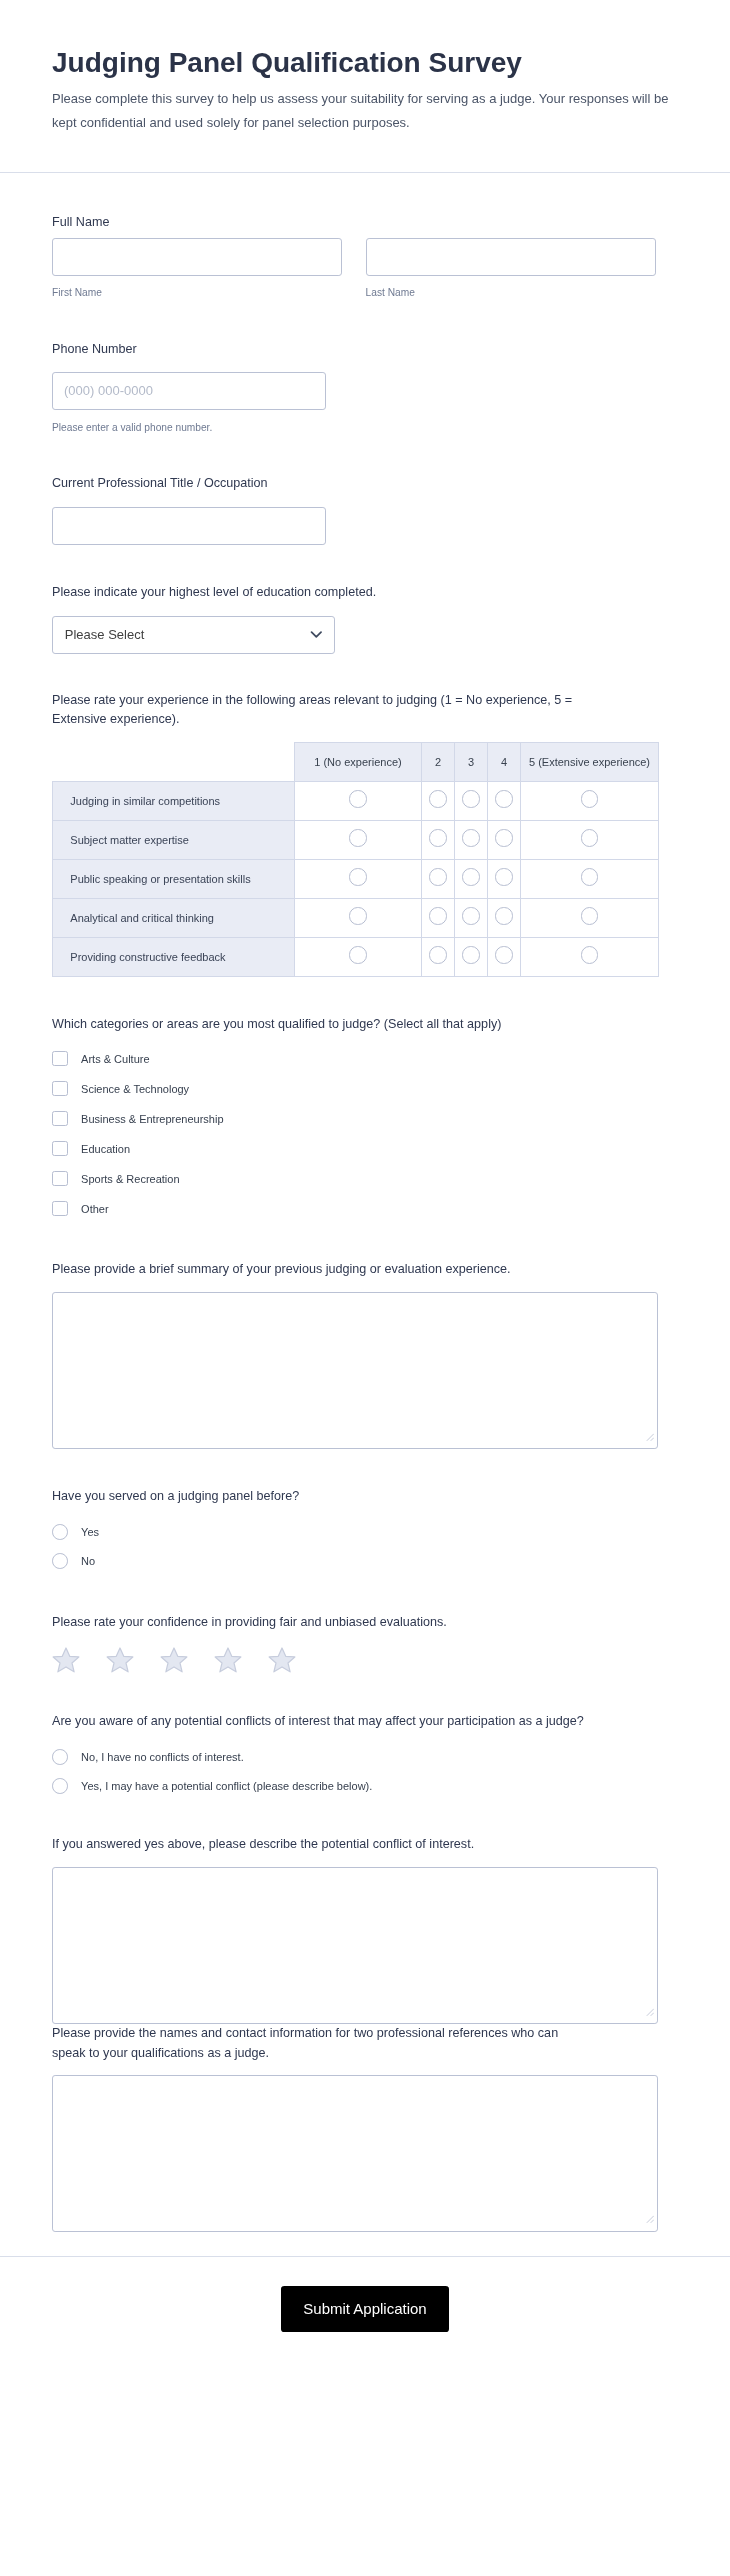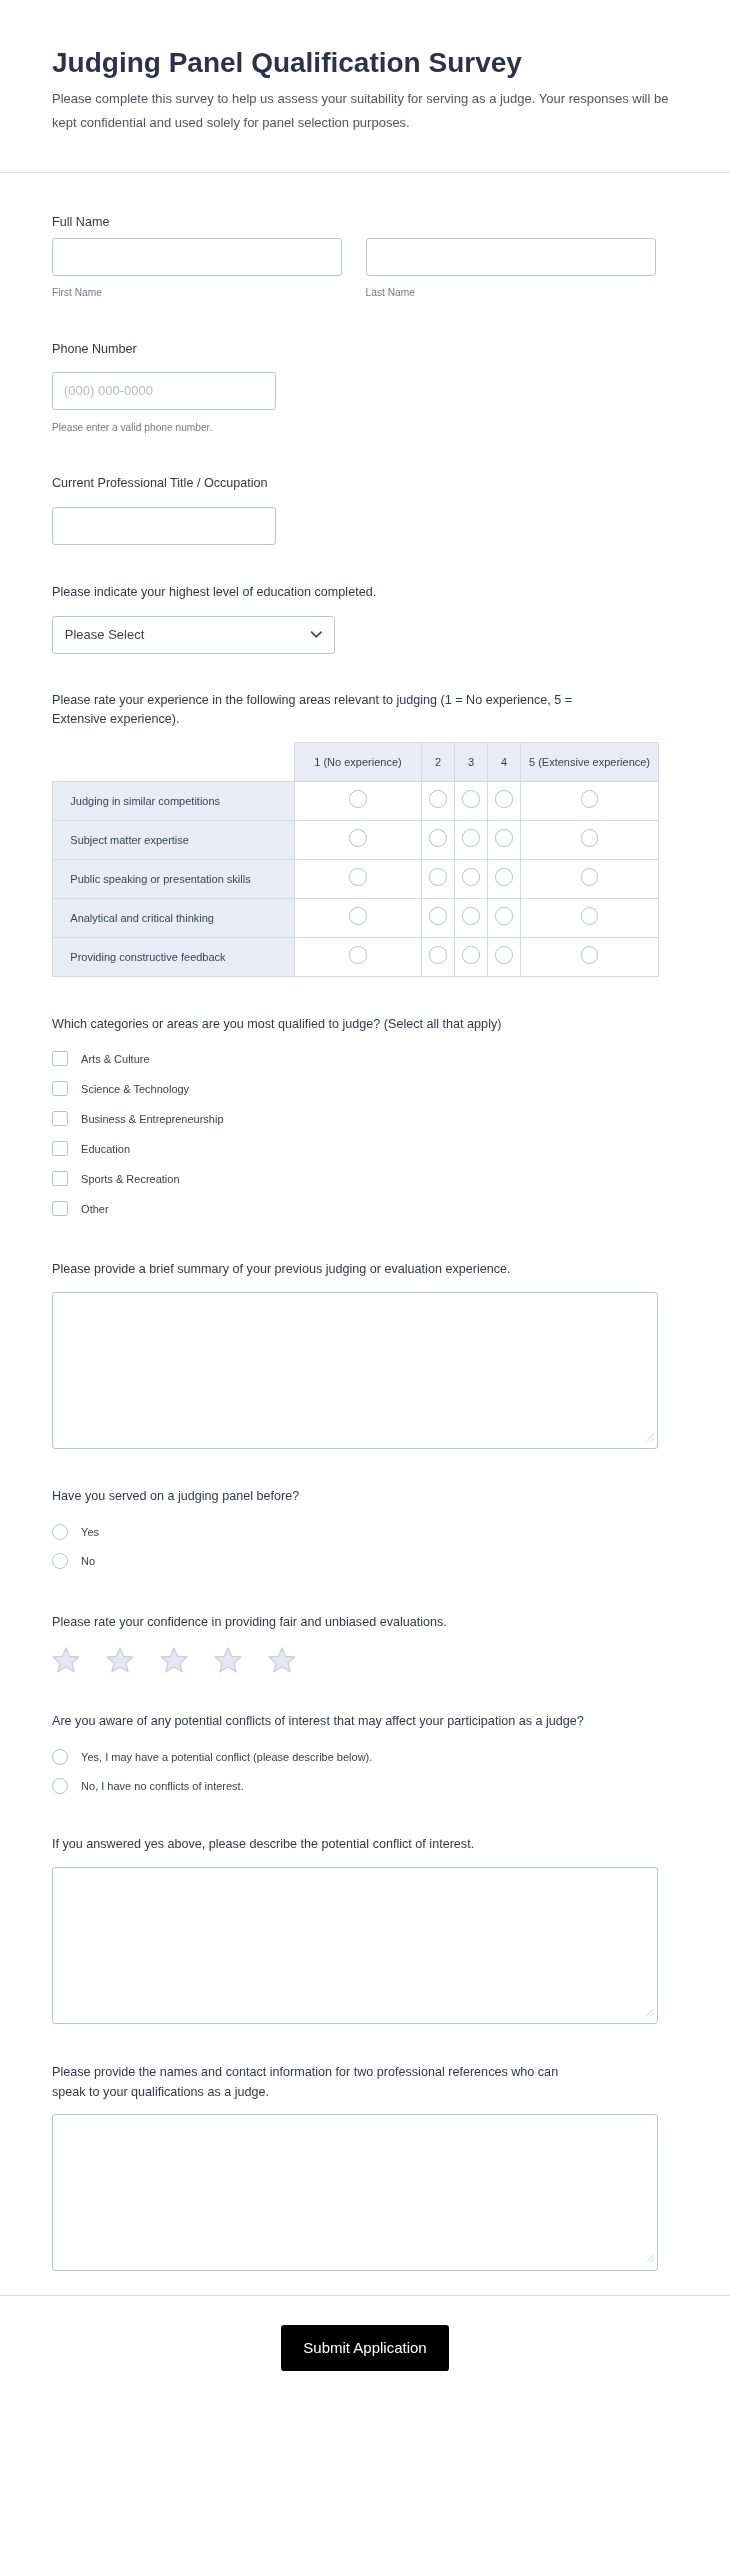--- a/index.html
+++ b/index.html
@@ -13,21 +13,21 @@
   .form-desc { margin-top:7.9px; font-size:13px; line-height:24px; color:#4b5568; max-width:628px; }
   .divider { width:730px; height:0; border-top:0.8px solid #d9deea; }
   .divider.top { margin-top:37px; }
   .divider.bottom { margin-top:24px; }
 
   
   .q-label { font-size:12.6px; line-height:19.6px; font-weight:500; color:#2f3850; }
   .sub-label { font-size:10.2px; line-height:13.4px; color:#6f7a92; margin-top:9.4px; }
 
   .text-input {
-    display:block; height:38px; width:224px; border:0.8px solid #bac1d4; border-radius:3.1px;
+    display:block; height:38px; width:274px; border:0.8px solid #bac1d4; border-radius:3.1px;
     background:#fff; font-family:inherit; font-size:12.6px; color:#313a4f; padding:0 11px; outline:none;
   }
   .text-input::placeholder { color:#b3bac9; font-size:13px; }
 
   .name-grid { display:flex; gap:23.6px; margin-top:6px; }
   .name-col .text-input { width:290px; }
 
   
   .select {
     margin-top:12.6px; width:283px; height:38px; border:0.8px solid #bac1d4; border-radius:3.1px;
@@ -273,42 +273,42 @@
             <polygon points="18,2.5 22.8,13.2 34.5,14.1 25.7,21.8 28.4,33.2 18,27 7.6,33.2 10.3,21.8 1.5,14.1 13.2,13.2" fill="#e3e7f1" stroke="#c7cddd" stroke-width="1.6" stroke-linejoin="round"></polygon>
           </svg>
       </div>
     </section>
 
     <section class="q" style="margin-top:38px">
       <div class="q-label w745">Are you aware of any potential conflicts of interest that may affect your participation as a judge?</div>
       <div class="opt-list" style="margin-top:11px">
         <div class="opt-row r37">
           <div class="radio"></div>
-          <span class="opt-label">Yes, I may have a potential conflict (please describe below).</span>
+          <span class="opt-label">No, I have no conflicts of interest.</span>
         </div>
         <div class="opt-row r37">
           <div class="radio"></div>
-          <span class="opt-label">No, I have no conflicts of interest.</span>
+          <span class="opt-label">Yes, I may have a potential conflict (please describe below).</span>
         </div>
       </div>
     </section>
 
     <section class="q" style="margin-top:35px">
       <div class="q-label">If you answered yes above, please describe the potential conflict of interest.</div>
       <div class="ta-wrap">
         <textarea class="textarea" style=""></textarea>
         <span class="resize-handle">
           <svg width="8.6" height="8.6" viewBox="0 0 11 11">
               <path d="M10 1 L1 10 M10 6 L6 10" stroke="#c3c9d7" stroke-width="1.2" fill="none"></path>
             </svg>
         </span>
       </div>
     </section>
 
-    <section class="q" style="margin-top:39px">
+    <section class="q" style="">
       <div class="q-label w690">Please provide the names and contact information for two professional references who can speak to your qualifications as a judge.</div>
       <div class="ta-wrap" style="margin-top:11px">
         <textarea class="textarea" style=""></textarea>
         <span class="resize-handle">
           <svg width="8.6" height="8.6" viewBox="0 0 11 11">
               <path d="M10 1 L1 10 M10 6 L6 10" stroke="#c3c9d7" stroke-width="1.2" fill="none"></path>
             </svg>
         </span>
       </div>
     </section>

